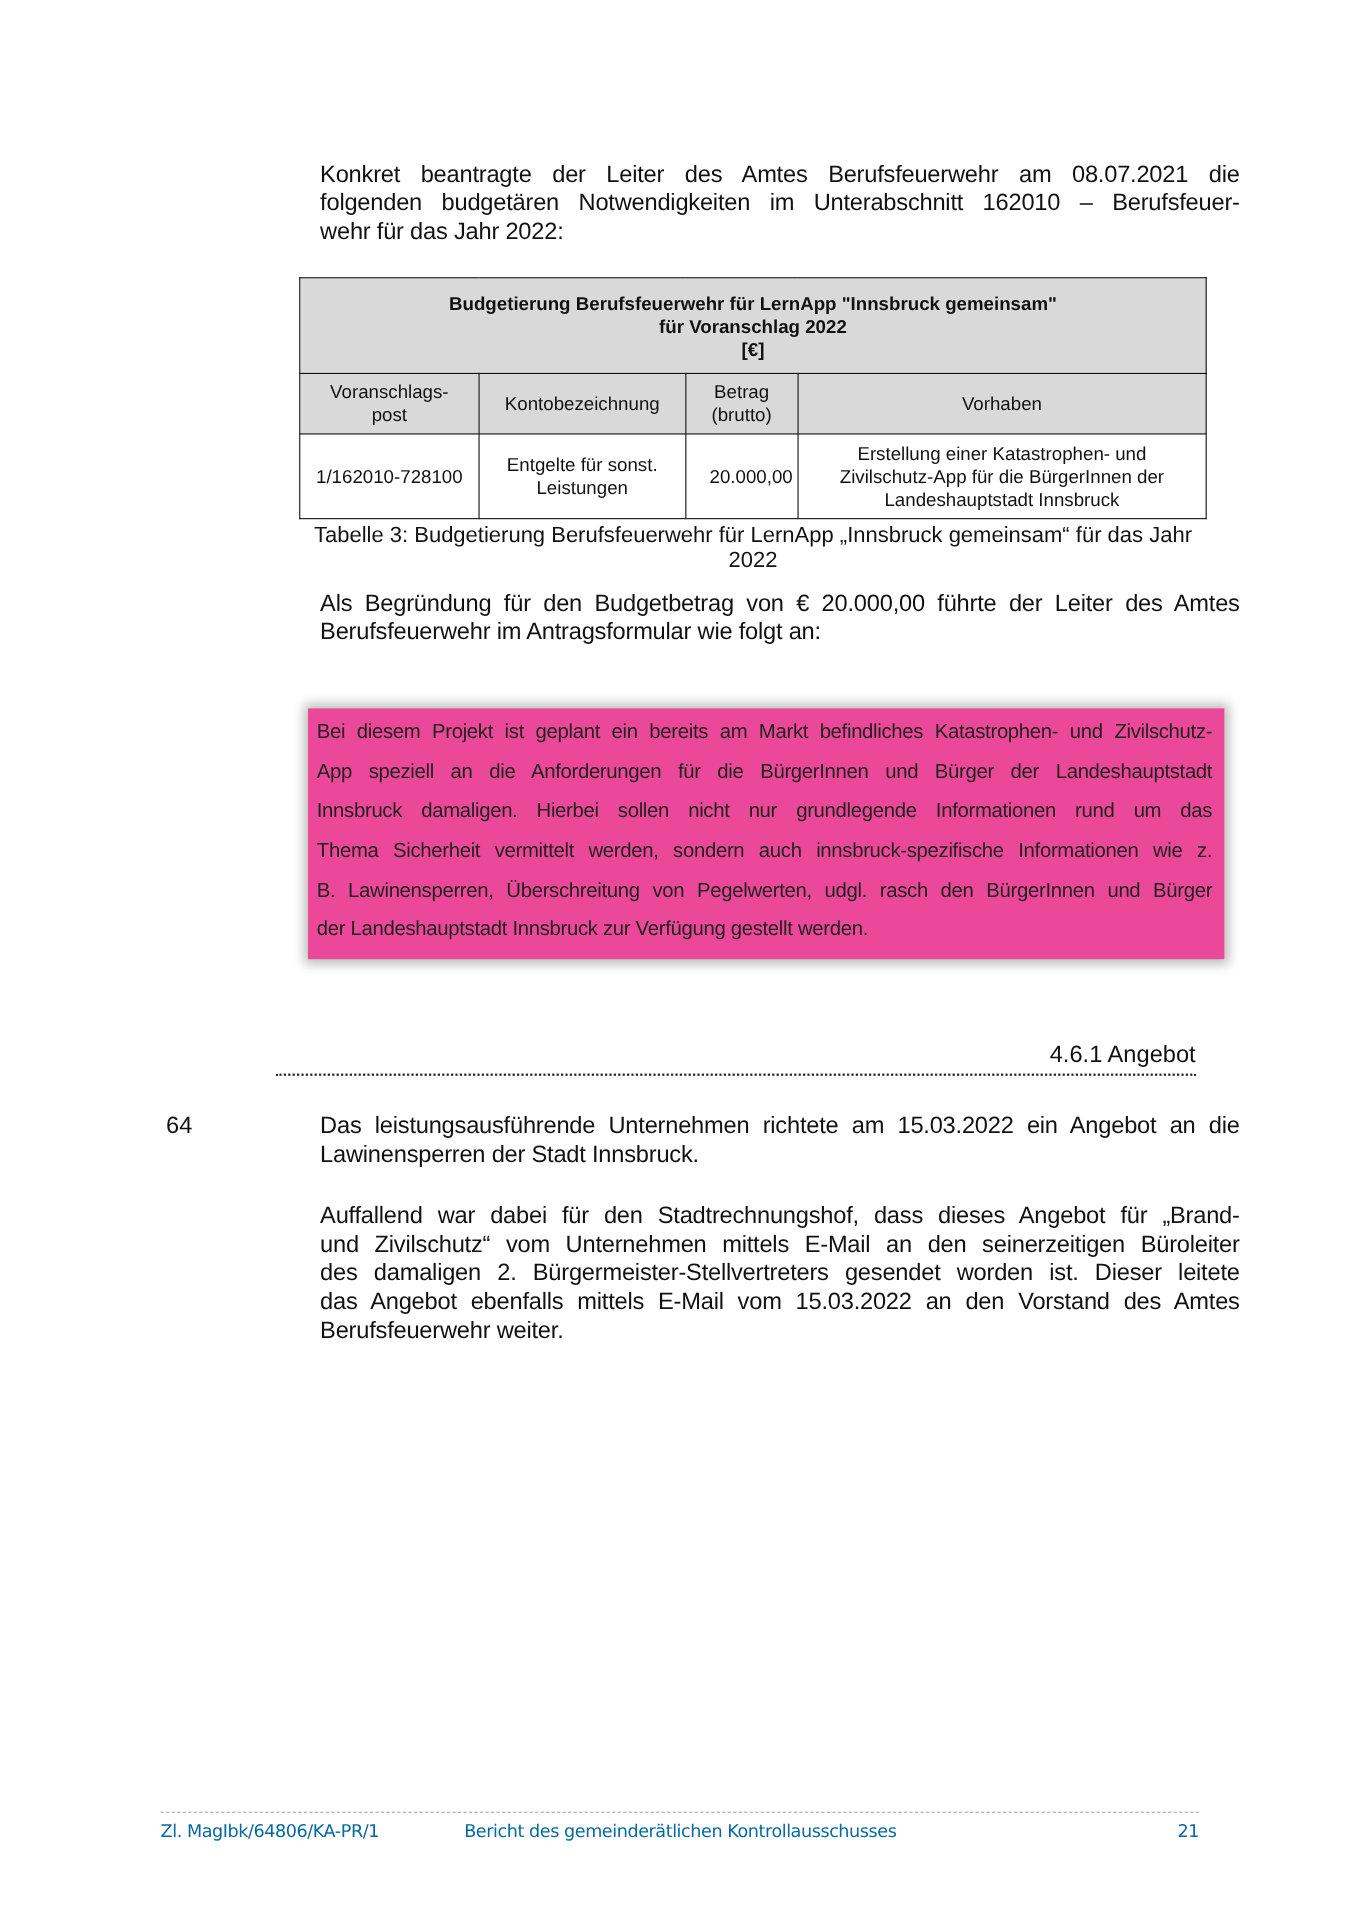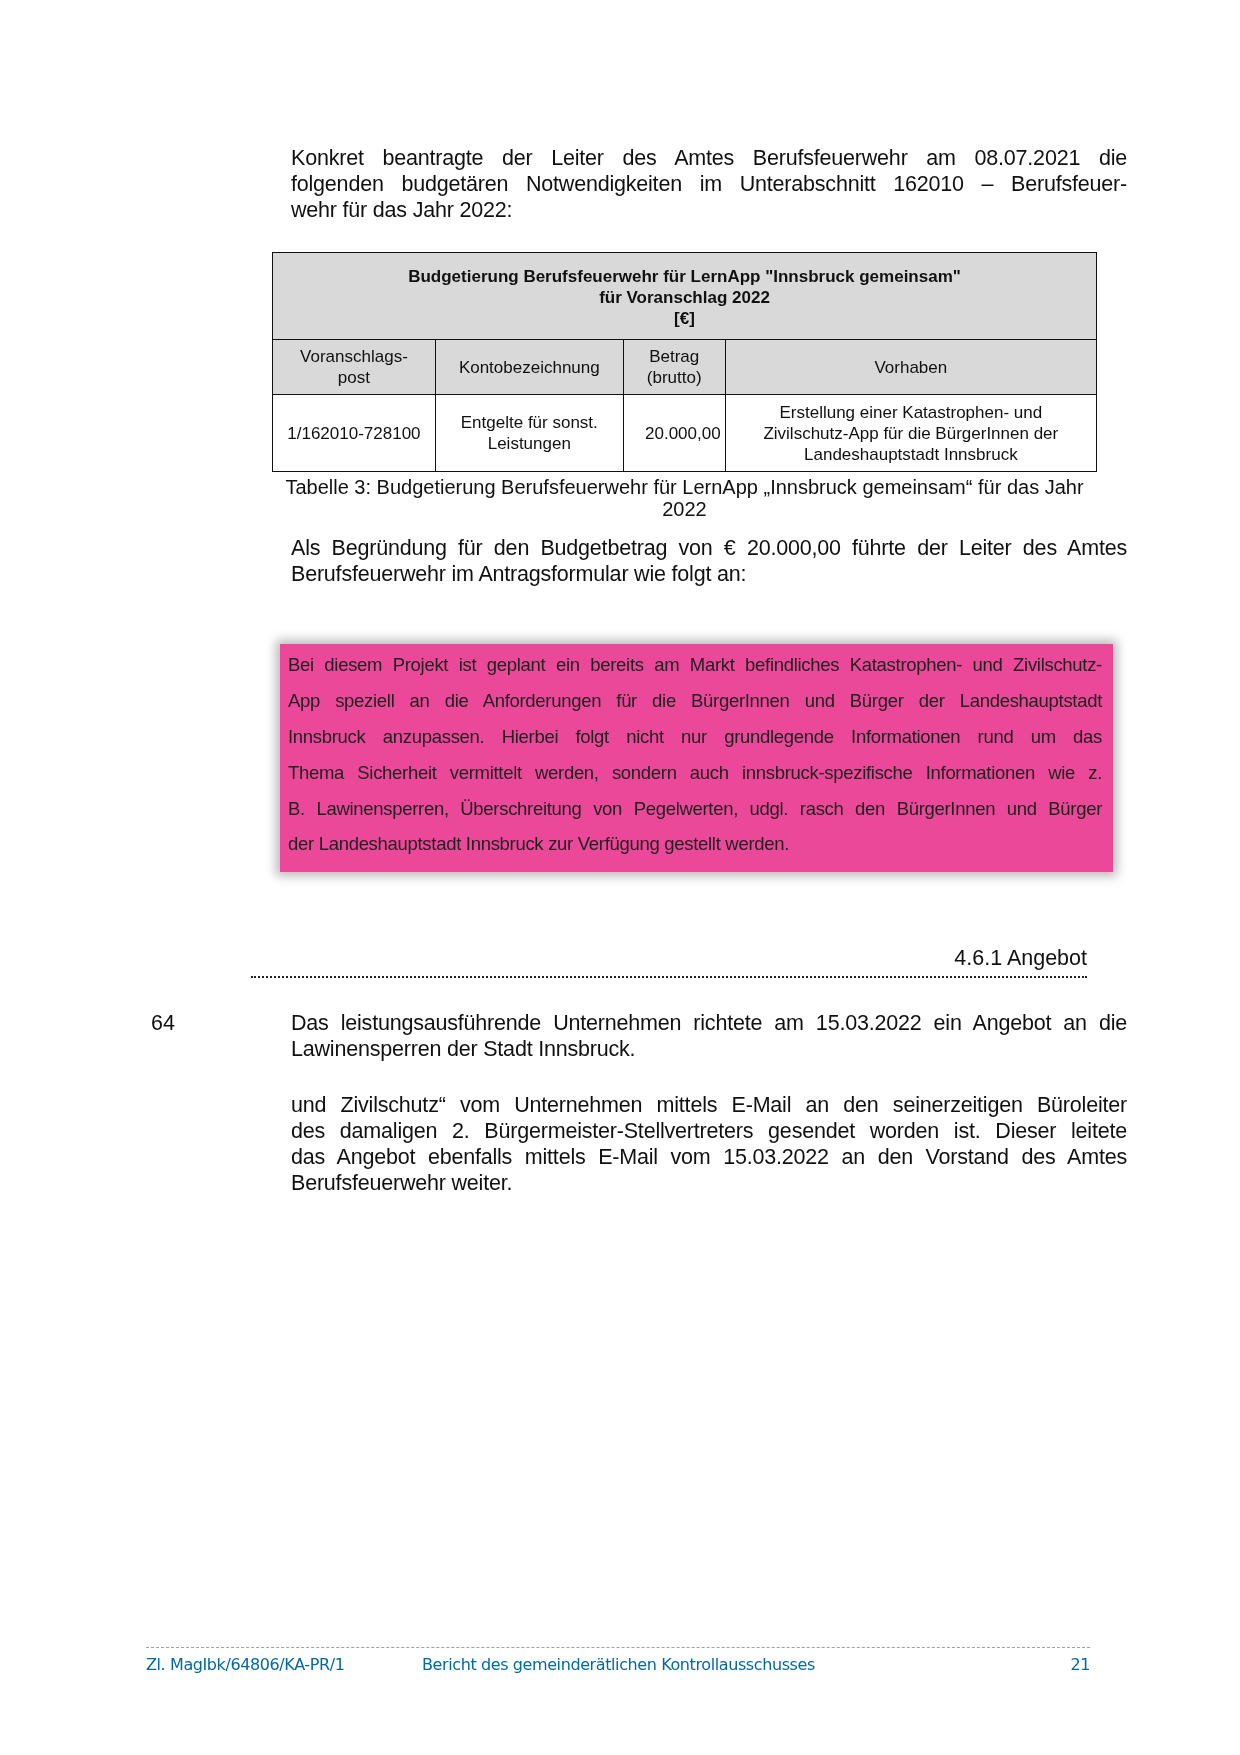--- a/index.html
+++ b/index.html
@@ -128,37 +128,38 @@
 <div class="caption">Tabelle 3: Budgetierung Berufsfeuerwehr für LernApp „Innsbruck gemeinsam“ für das Jahr 2022</div>
 
 <div class="para" style="top:535px;">
   <span class="ln just">Als Begründung für den Budgetbetrag von € 20.000,00 führte der Leiter des Amtes</span>
   <span class="ln left">Berufsfeuerwehr im Antragsformular wie folgt an:</span>
 </div>
 
 <div class="quote-box">
   <div class="qln" style="top:10px;">Bei diesem Projekt ist geplant ein bereits am Markt befindliches Katastrophen- und Zivilschutz-</div>
   <div class="qln" style="top:46px;">App speziell an die Anforderungen für die BürgerInnen und Bürger der Landeshauptstadt</div>
-  <div class="qln" style="top:82px;">Innsbruck anzupassen. Hierbei folgt nicht nur grundlegende Informationen rund um das</div>
+  <div class="qln" style="top:82px;">Innsbruck damaligen. Hierbei sollen nicht nur grundlegende Informationen rund um das</div>
   <div class="qln" style="top:118px;">Thema Sicherheit vermittelt werden, sondern auch innsbruck-spezifische Informationen wie z.</div>
   <div class="qln" style="top:154px;">B. Lawinensperren, Überschreitung von Pegelwerten, udgl. rasch den BürgerInnen und Bürger</div>
   <div class="qln last" style="top:189px;">der Landeshauptstadt Innsbruck zur Verfügung gestellt werden.</div>
 </div>
 
 <div class="section-heading">4.6.1  Angebot</div>
 <div class="section-rule"></div>
 
 <div class="margin-number">64</div>
 
 <div class="para" style="top:1010px;">
   <span class="ln just">Das leistungsausführende Unternehmen richtete am 15.03.2022 ein Angebot an die</span>
   <span class="ln left">Lawinensperren der Stadt Innsbruck.</span>
 </div>
 
 <div class="para" style="top:1092px;">
+  <span class="ln just">Auffallend war dabei für den Stadtrechnungshof, dass dieses Angebot für „Brand-</span>
   <span class="ln just">und Zivilschutz“ vom Unternehmen mittels E-Mail an den seinerzeitigen Büroleiter</span>
   <span class="ln just">des damaligen 2. Bürgermeister-Stellvertreters gesendet worden ist. Dieser leitete</span>
   <span class="ln just">das Angebot ebenfalls mittels E-Mail vom 15.03.2022 an den Vorstand des Amtes</span>
   <span class="ln left">Berufsfeuerwehr weiter.</span>
 </div>
 
 <div class="footer-rule"></div>
 <div class="footer ref">Zl. MagIbk/64806/KA-PR/1</div>
 <div class="footer title">Bericht des gemeinderätlichen Kontrollausschusses</div>
 <div class="footer page">21</div>

